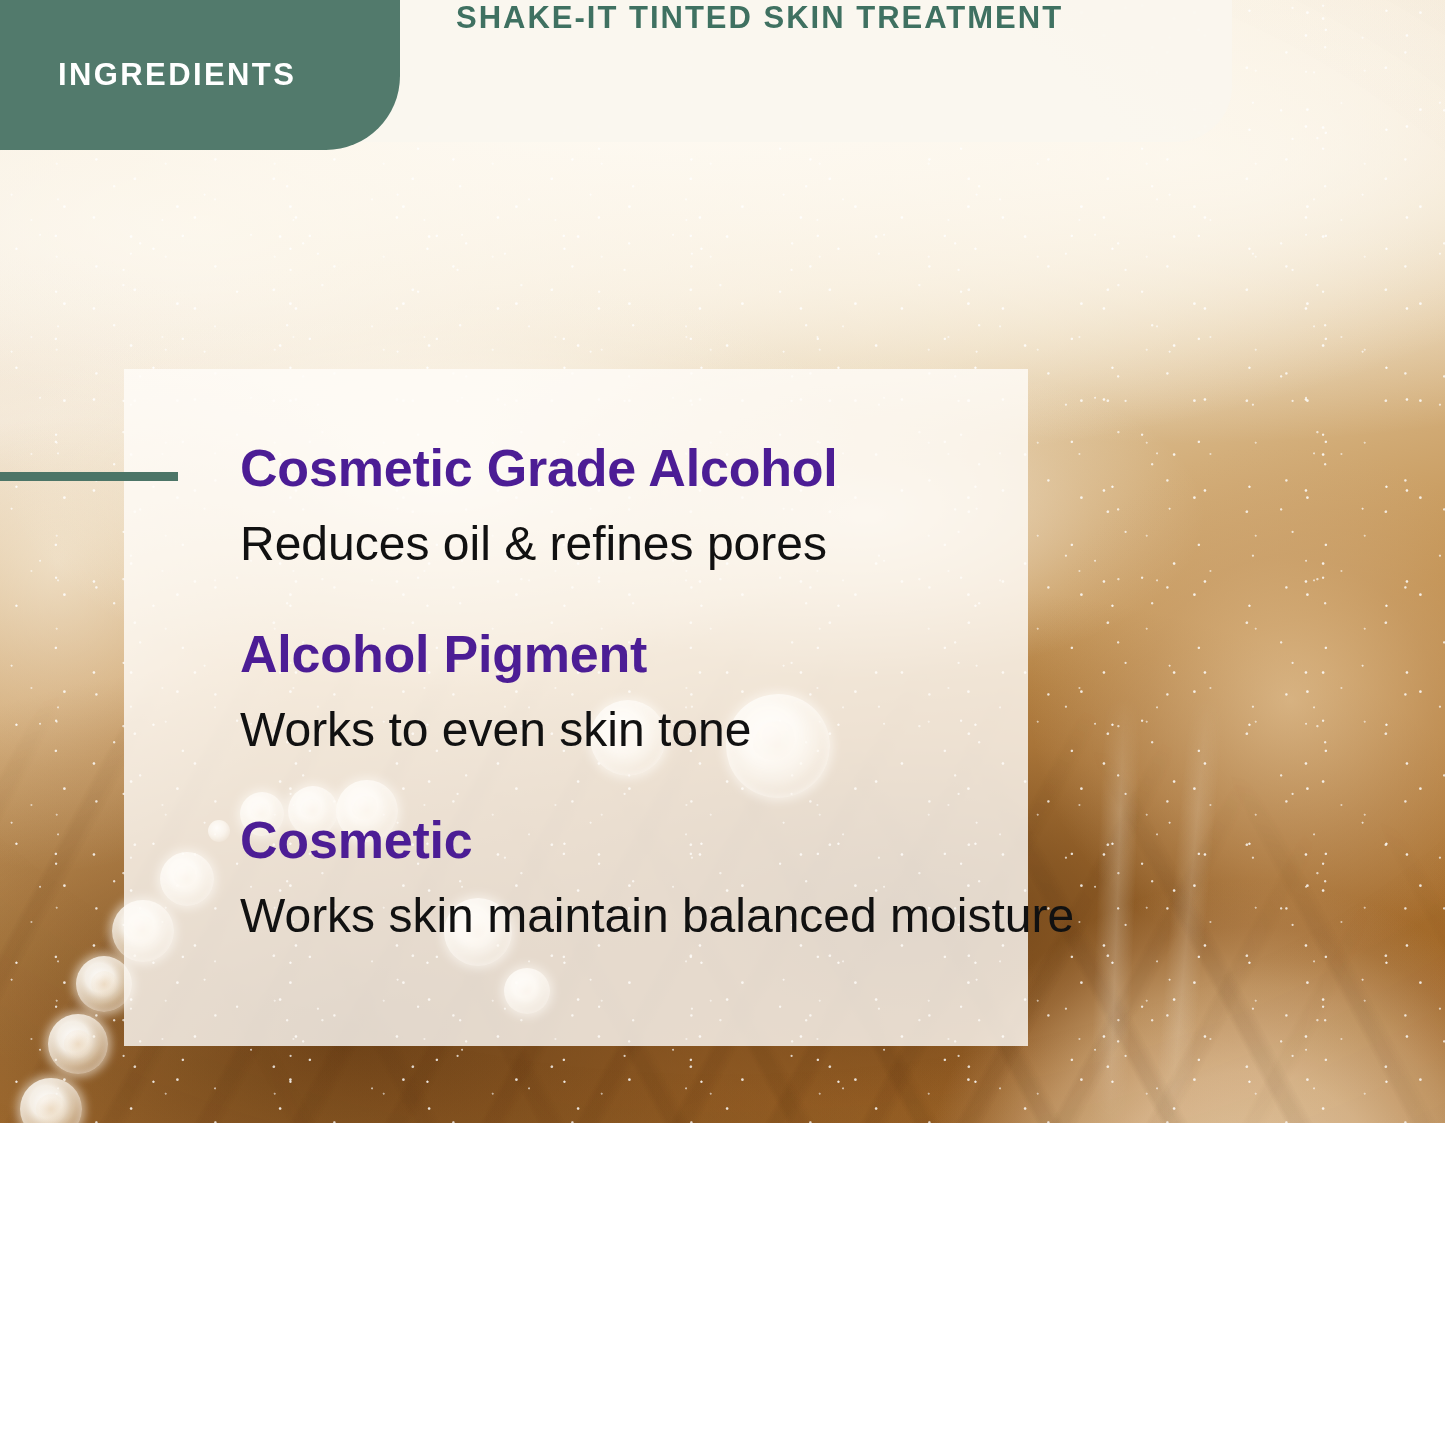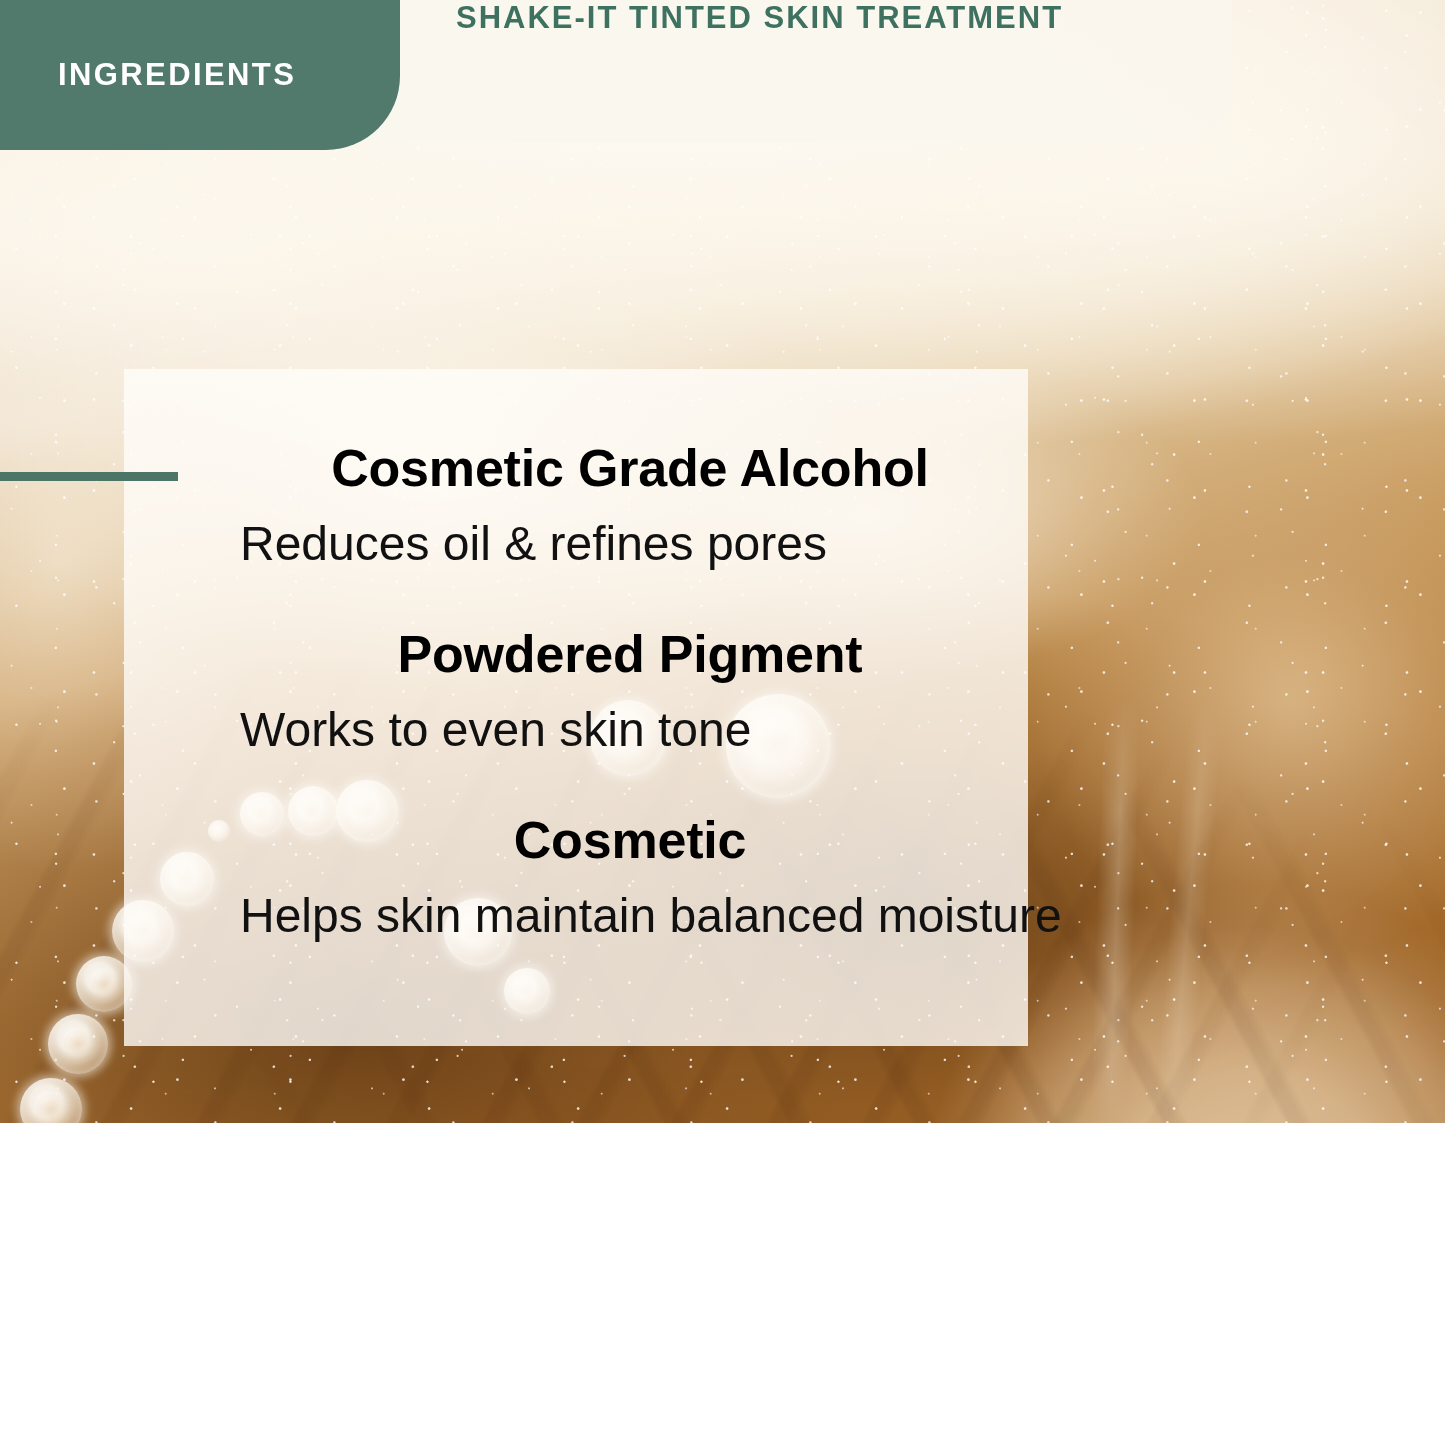--- a/index.html
+++ b/index.html
@@ -243,28 +243,27 @@
 
   .ing-list {
     position: absolute;
     left: 116px;
     top: 72px;
     width: 780px;
   }
   .ing-item { margin-bottom: 56px; }
   .ing-item:last-child { margin-bottom: 0; }
   .ing-title {
-    color: #000000;
+    color: #4c1d95;
     font-size: 52px;
     font-weight: 700;
     line-height: 1.04;
     letter-spacing: -0.2px;
     margin: 0 0 22px 0;
     white-space: nowrap;
-    text-align: center;
   }
   .ing-desc {
     color: #111111;
     font-size: 48px;
     font-weight: 400;
     line-height: 1.12;
     margin: 0;
     white-space: nowrap;
   }
 </style>
@@ -316,27 +315,27 @@
 
   <div id="content-card">
     <div class="ing-list">
 
       <div class="ing-item">
         <p class="ing-title">Cosmetic Grade Alcohol</p>
         <p class="ing-desc">Reduces oil &amp; refines pores</p>
       </div>
 
       <div class="ing-item">
-        <p class="ing-title">Powdered Pigment</p>
+        <p class="ing-title">Alcohol Pigment</p>
         <p class="ing-desc">Works to even skin tone</p>
       </div>
 
       <div class="ing-item">
         <p class="ing-title">Cosmetic</p>
-        <p class="ing-desc">Helps skin maintain balanced moisture</p>
+        <p class="ing-desc">Works skin maintain balanced moisture</p>
       </div>
 
     </div>
   </div>
 
   <div id="accent-rule"></div>
 
 </div>
 
 </body></html>

